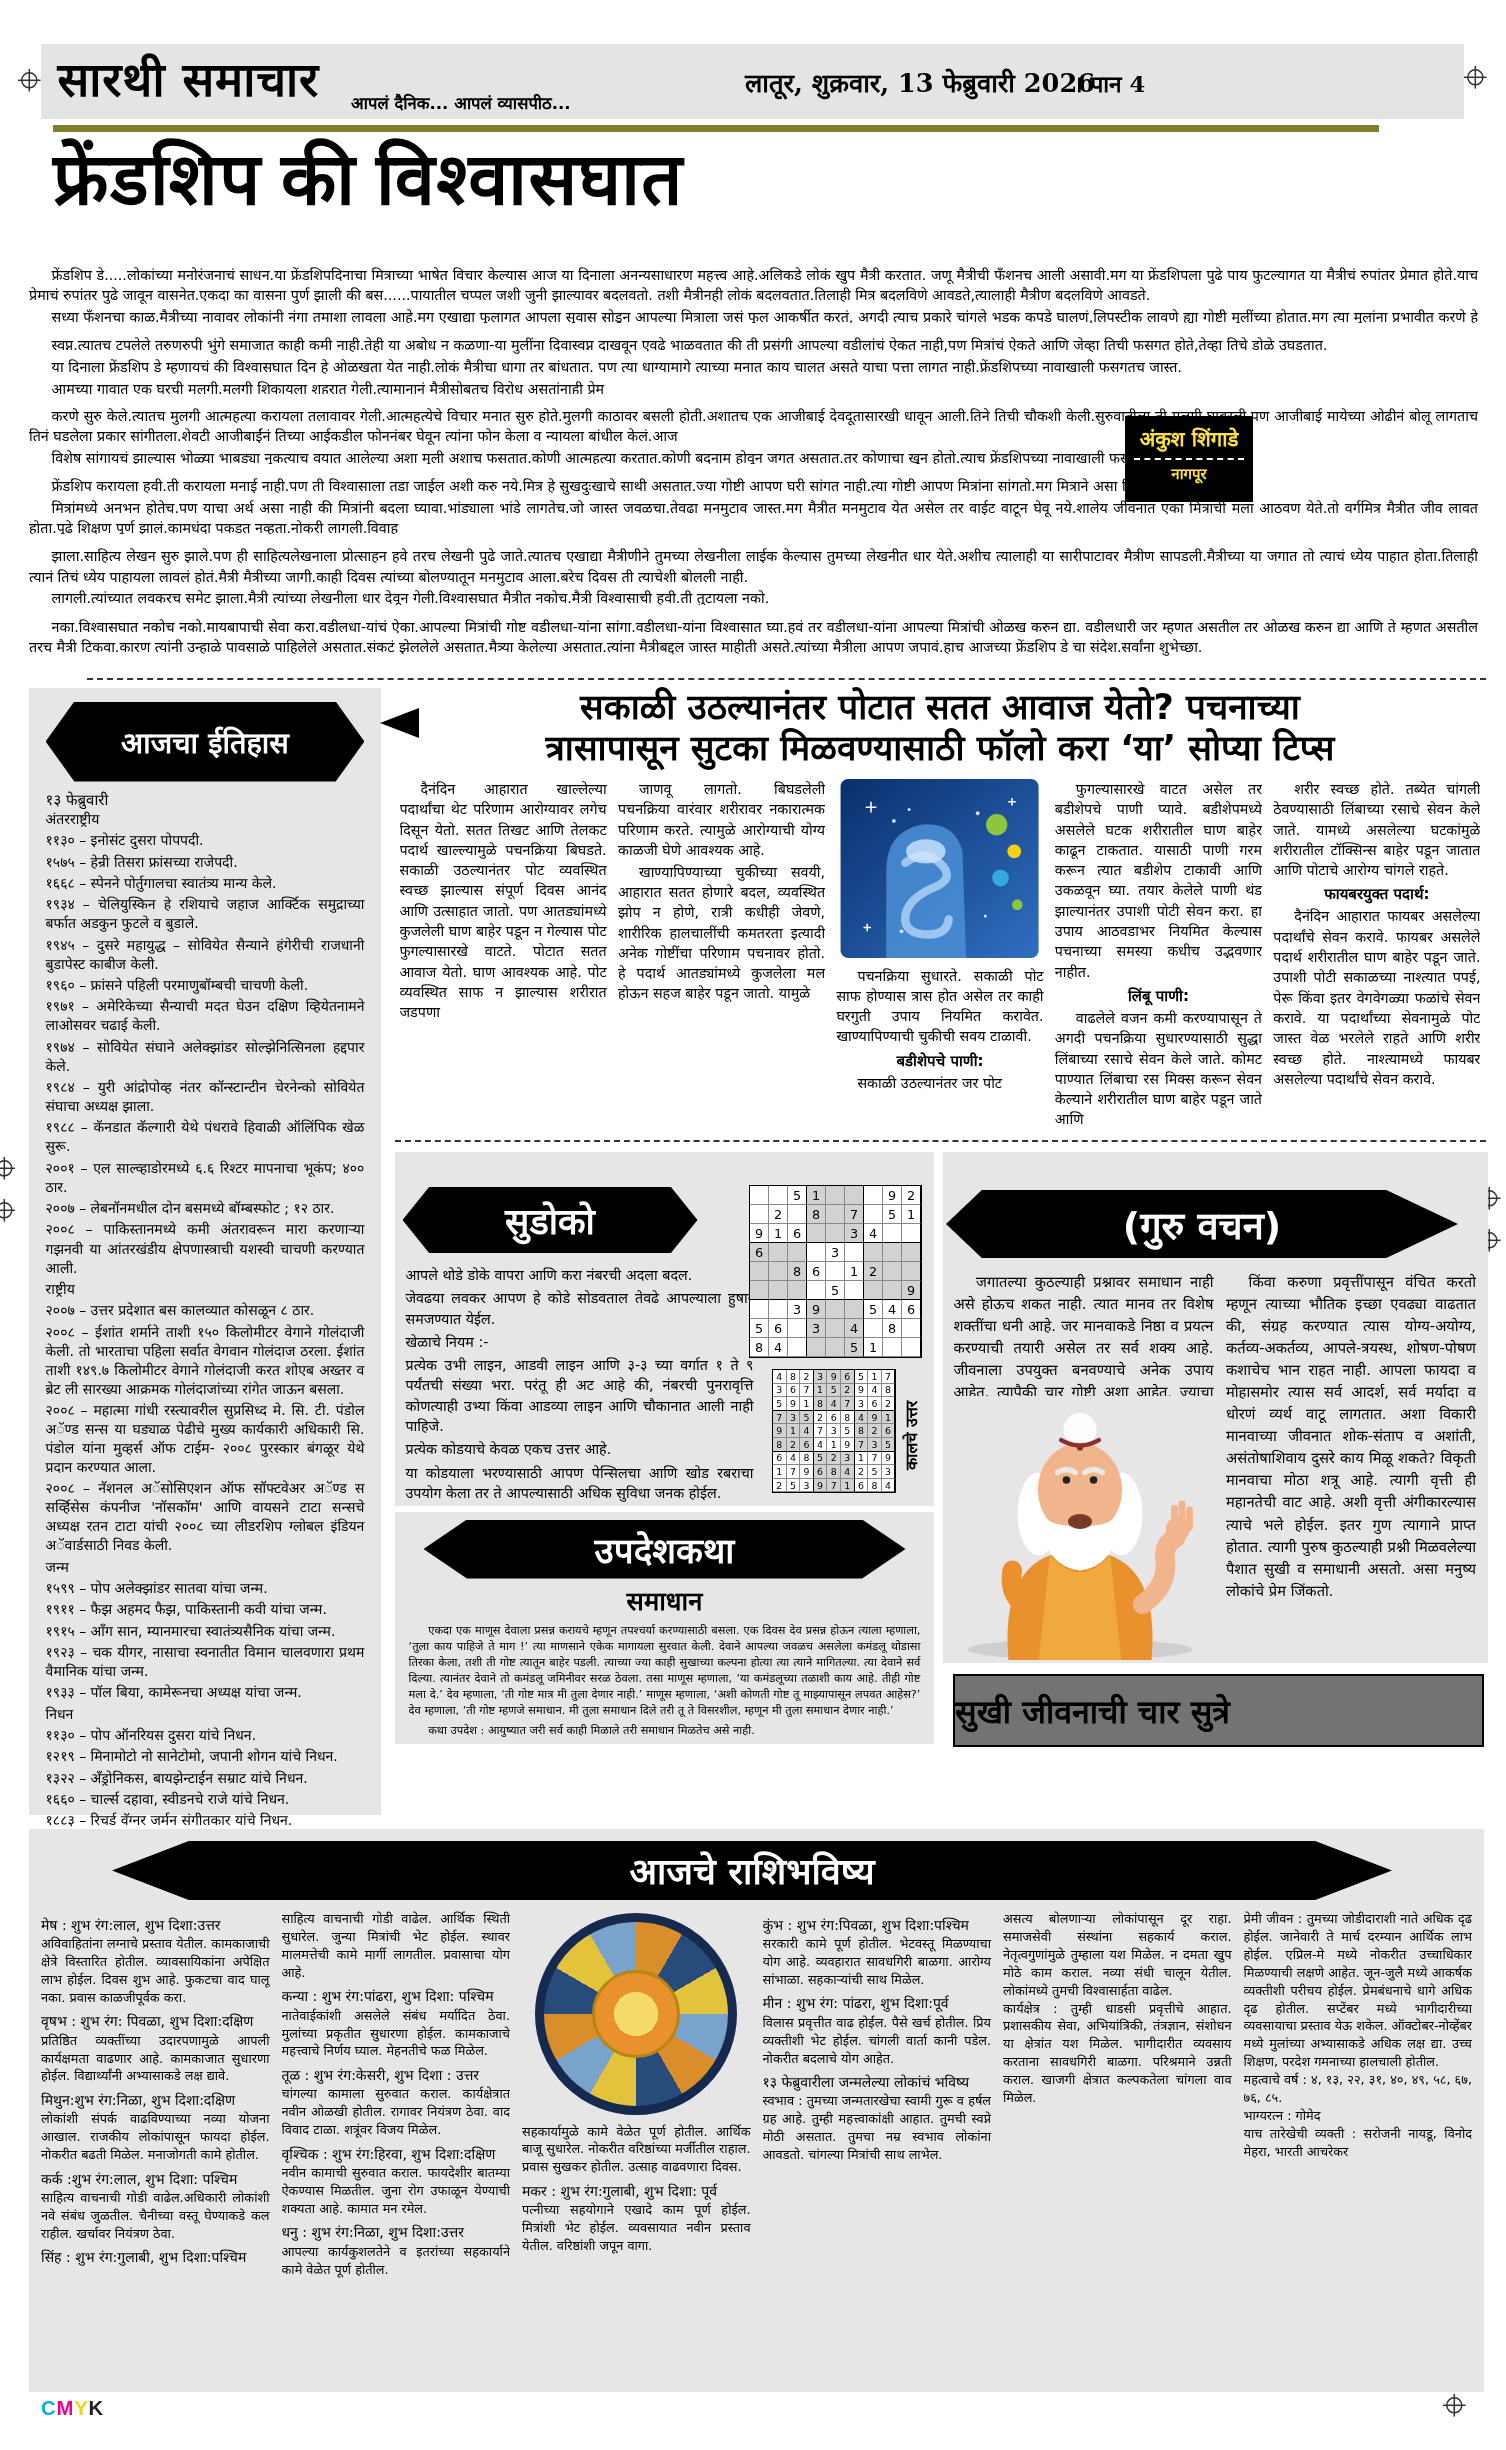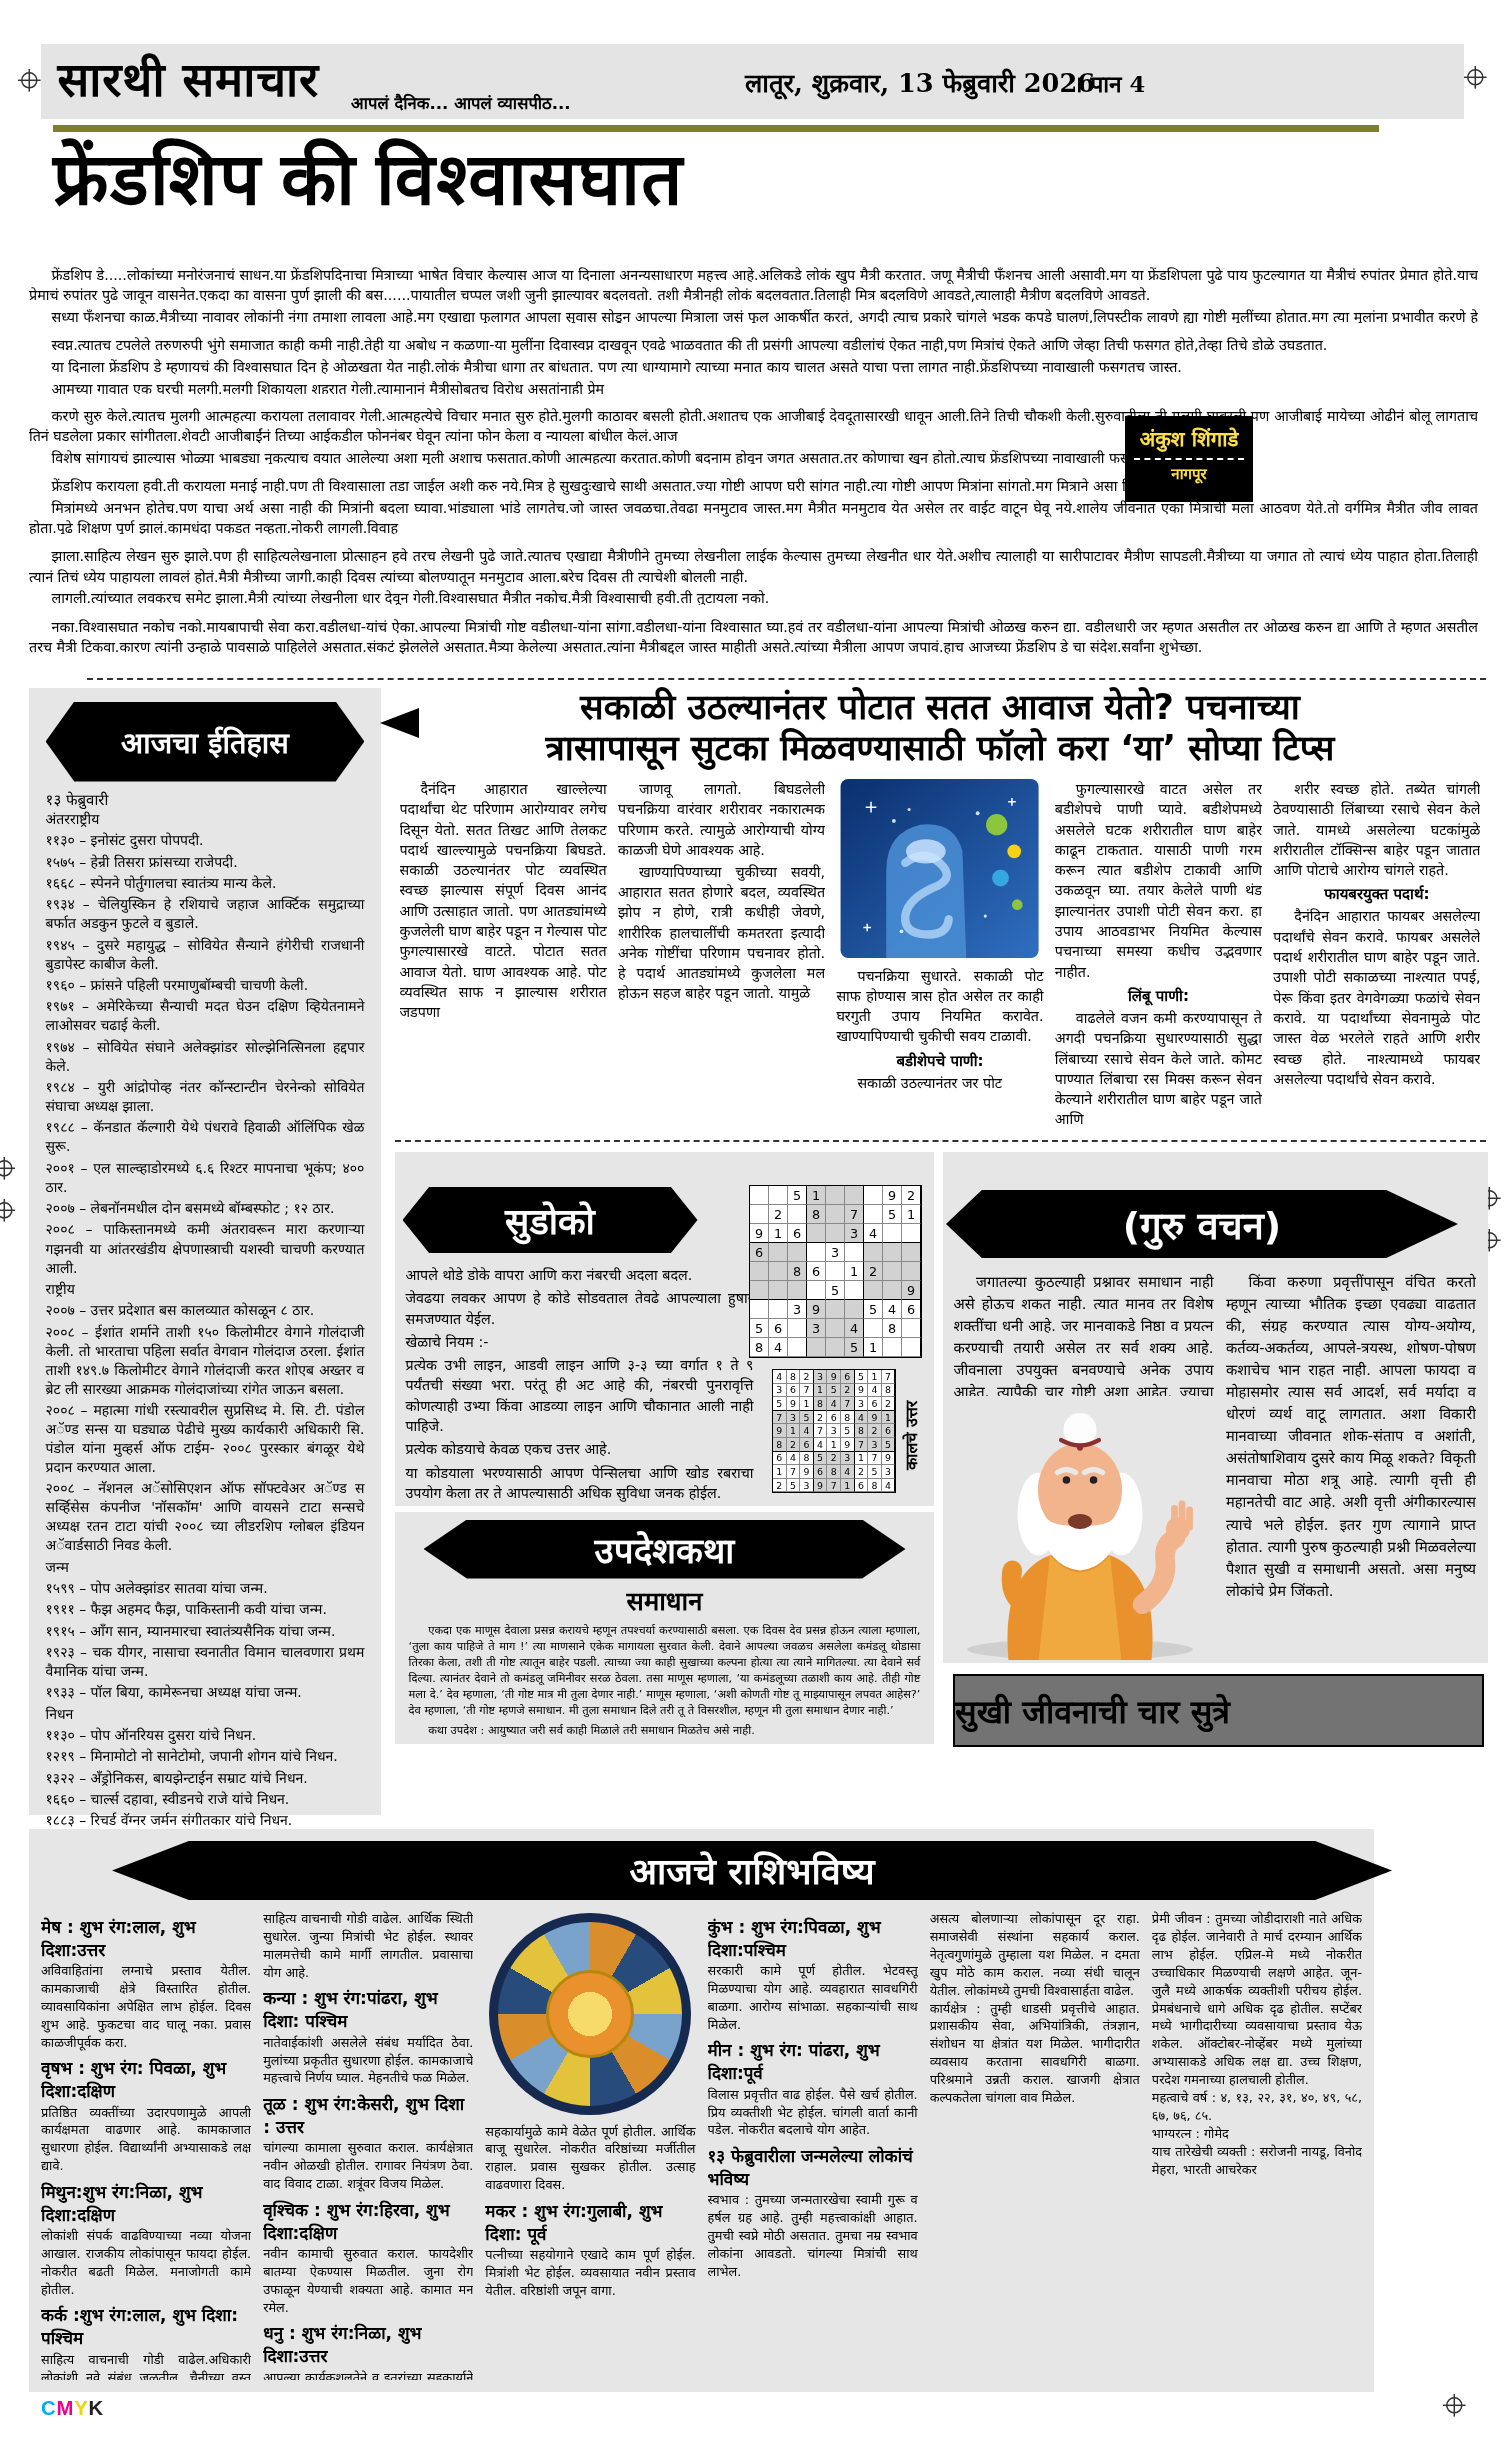--- a/index.html
+++ b/index.html
@@ -72,26 +72,26 @@
   
   .story{left:395px;top:1512px;width:539px;height:232px;padding:0 13.6px;box-sizing:border-box;}
   .st-banner{margin:7.5px auto 4.5px auto;width:482px;height:59px;font-size:35px;}
   .st-sub{text-align:center;font-weight:bold;font-size:25.6px;margin:1.5px 0 4.5px 0;}
   .story .paras p{font-size:11.3px;line-height:1.42;text-align:justify;margin:0;text-indent:19.6px;}
   .st-moral{font-size:11.3px;margin-top:3px;text-indent:19.6px;}
   
   .four{left:953px;top:1674px;width:527px;height:69px;border:2.3px solid #000;background:#737373;
         display:flex;align-items:center;justify-content:flex-start;font-size:32px;font-weight:bold;}
   
-  .zpanel{left:29px;top:1829px;width:1345px;height:563px;}
+  .zpanel{left:29px;top:1829px;width:1455px;height:563px;}
   .z-banner{position:absolute;left:83px;top:12px;width:1280px;height:59px;font-size:36px;
             clip-path:polygon(0 50%,6% 0,94% 0,100% 50%,94% 100%,6% 100%);}
   .z-cols{position:absolute;left:12px;top:81px;right:12px;height:470px;display:flex;gap:12px;}
   .z-col{flex:1;overflow:hidden;}
-  .z-col .zh{font-size:17px;font-weight:bold;margin:4.5px 0 1.5px 0;}
+  .z-col .zh{font-size:14px;font-weight:normal;margin:4.5px 0 1.5px 0;}
   .z-col .zt{font-size:12.8px;line-height:1.4;text-align:justify;margin:0;}
   .wheel{width:202px;height:202px;border-radius:50%;border:9px solid #16294f;margin:3px auto 7.5px auto;position:relative;box-sizing:border-box;
      background:conic-gradient(#d98e2b 0 30deg,#274b7a 30deg 60deg,#e3c23c 60deg 90deg,#7aa3cc 90deg 120deg,#d98e2b 120deg 150deg,#274b7a 150deg 180deg,#e3c23c 180deg 210deg,#7aa3cc 210deg 240deg,#d98e2b 240deg 270deg,#274b7a 270deg 300deg,#e3c23c 300deg 330deg,#7aa3cc 330deg 360deg);}
   .wheel::after{content:'';position:absolute;inset:48px;border-radius:50%;border:3px solid #b8860b;
      background:radial-gradient(circle,#f6da6a 0 38%,#e8912d 38% 72%,#f3cd3f 72%);}
 </style>
 </head>
 <body>
 
 <div id="page">

